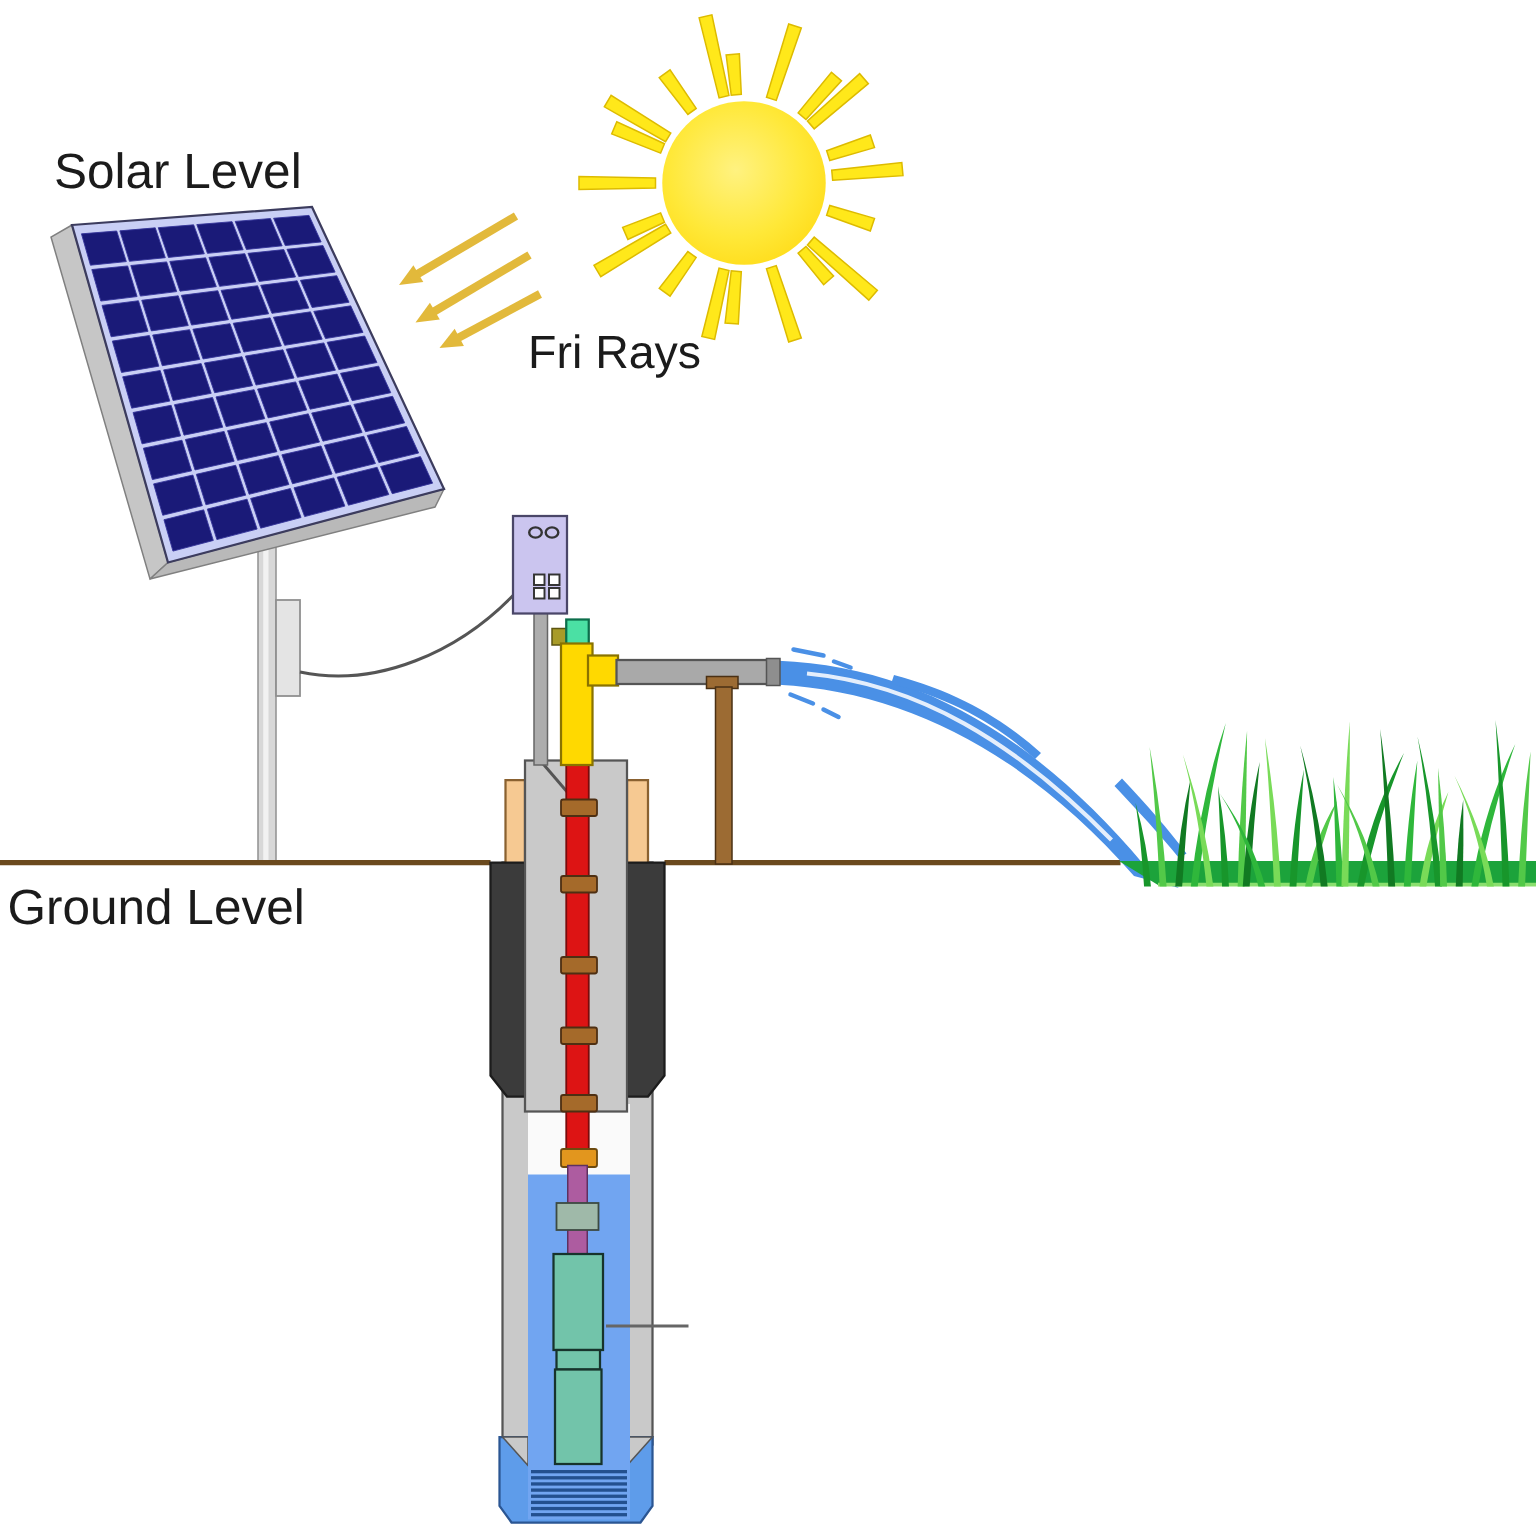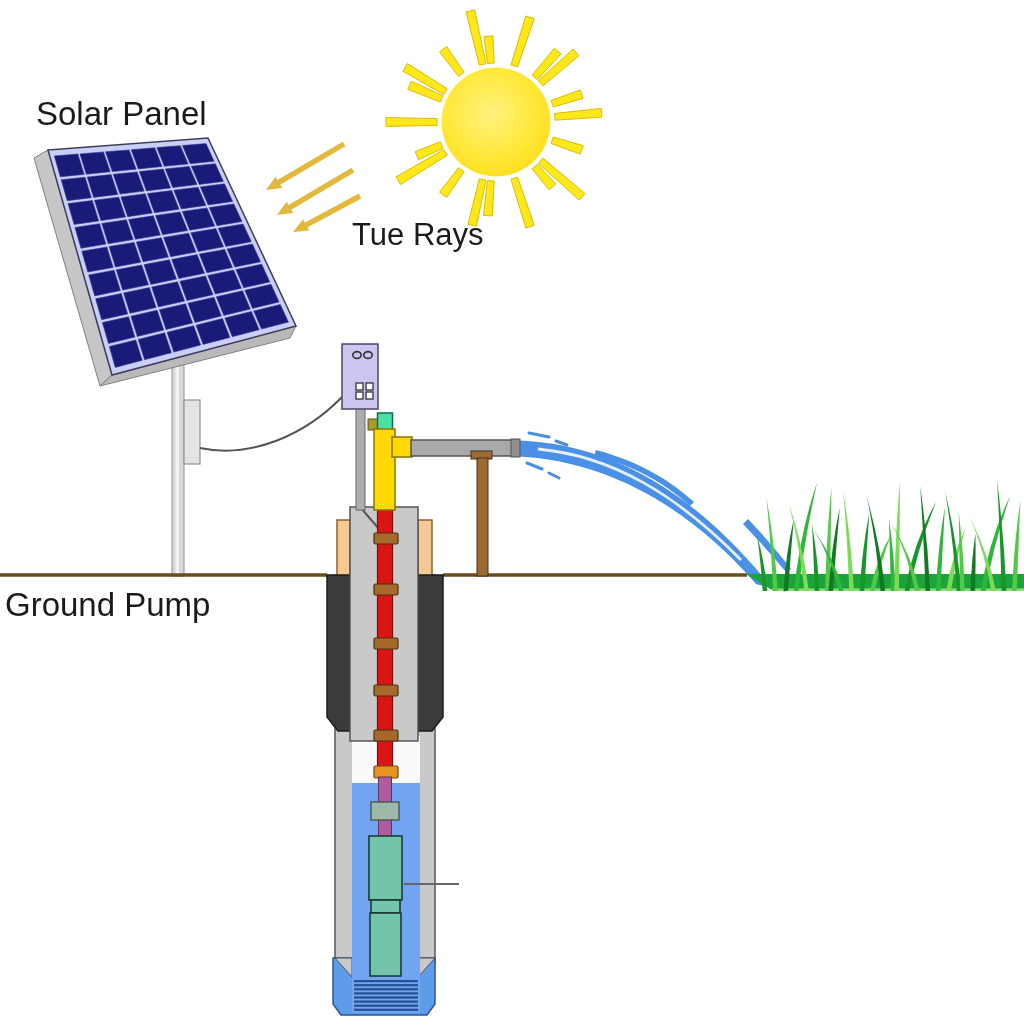--- a/index.html
+++ b/index.html
@@ -222,16 +222,16 @@
         <rect x="342" y="344" width="36" height="65" fill="#CBC5EF" stroke="#4a4668" stroke-width="1.5"></rect>
         <ellipse cx="357" cy="355" rx="4.2" ry="3.4" fill="none" stroke="#333" stroke-width="1.6"></ellipse>
         <ellipse cx="368" cy="355" rx="4.2" ry="3.4" fill="none" stroke="#333" stroke-width="1.6"></ellipse>
         <rect x="356" y="383" width="7" height="7" fill="#fff" stroke="#333" stroke-width="1.3"></rect>
         <rect x="366" y="383" width="7" height="7" fill="#fff" stroke="#333" stroke-width="1.3"></rect>
         <rect x="356" y="392" width="7" height="7" fill="#fff" stroke="#333" stroke-width="1.3"></rect>
         <rect x="366" y="392" width="7" height="7" fill="#fff" stroke="#333" stroke-width="1.3"></rect>
       </g>
     </svg>
 
-  <div class="label lbl-solar">Solar Panel</div>
-  <div class="label lbl-sunrays">Tue Rays</div>
-  <div class="label lbl-ground">Ground Pump</div>
+  <div class="label lbl-solar">Solar Level</div>
+  <div class="label lbl-sunrays">Fri Rays</div>
+  <div class="label lbl-ground">Ground Level</div>
 </div>
 
 </body></html>

